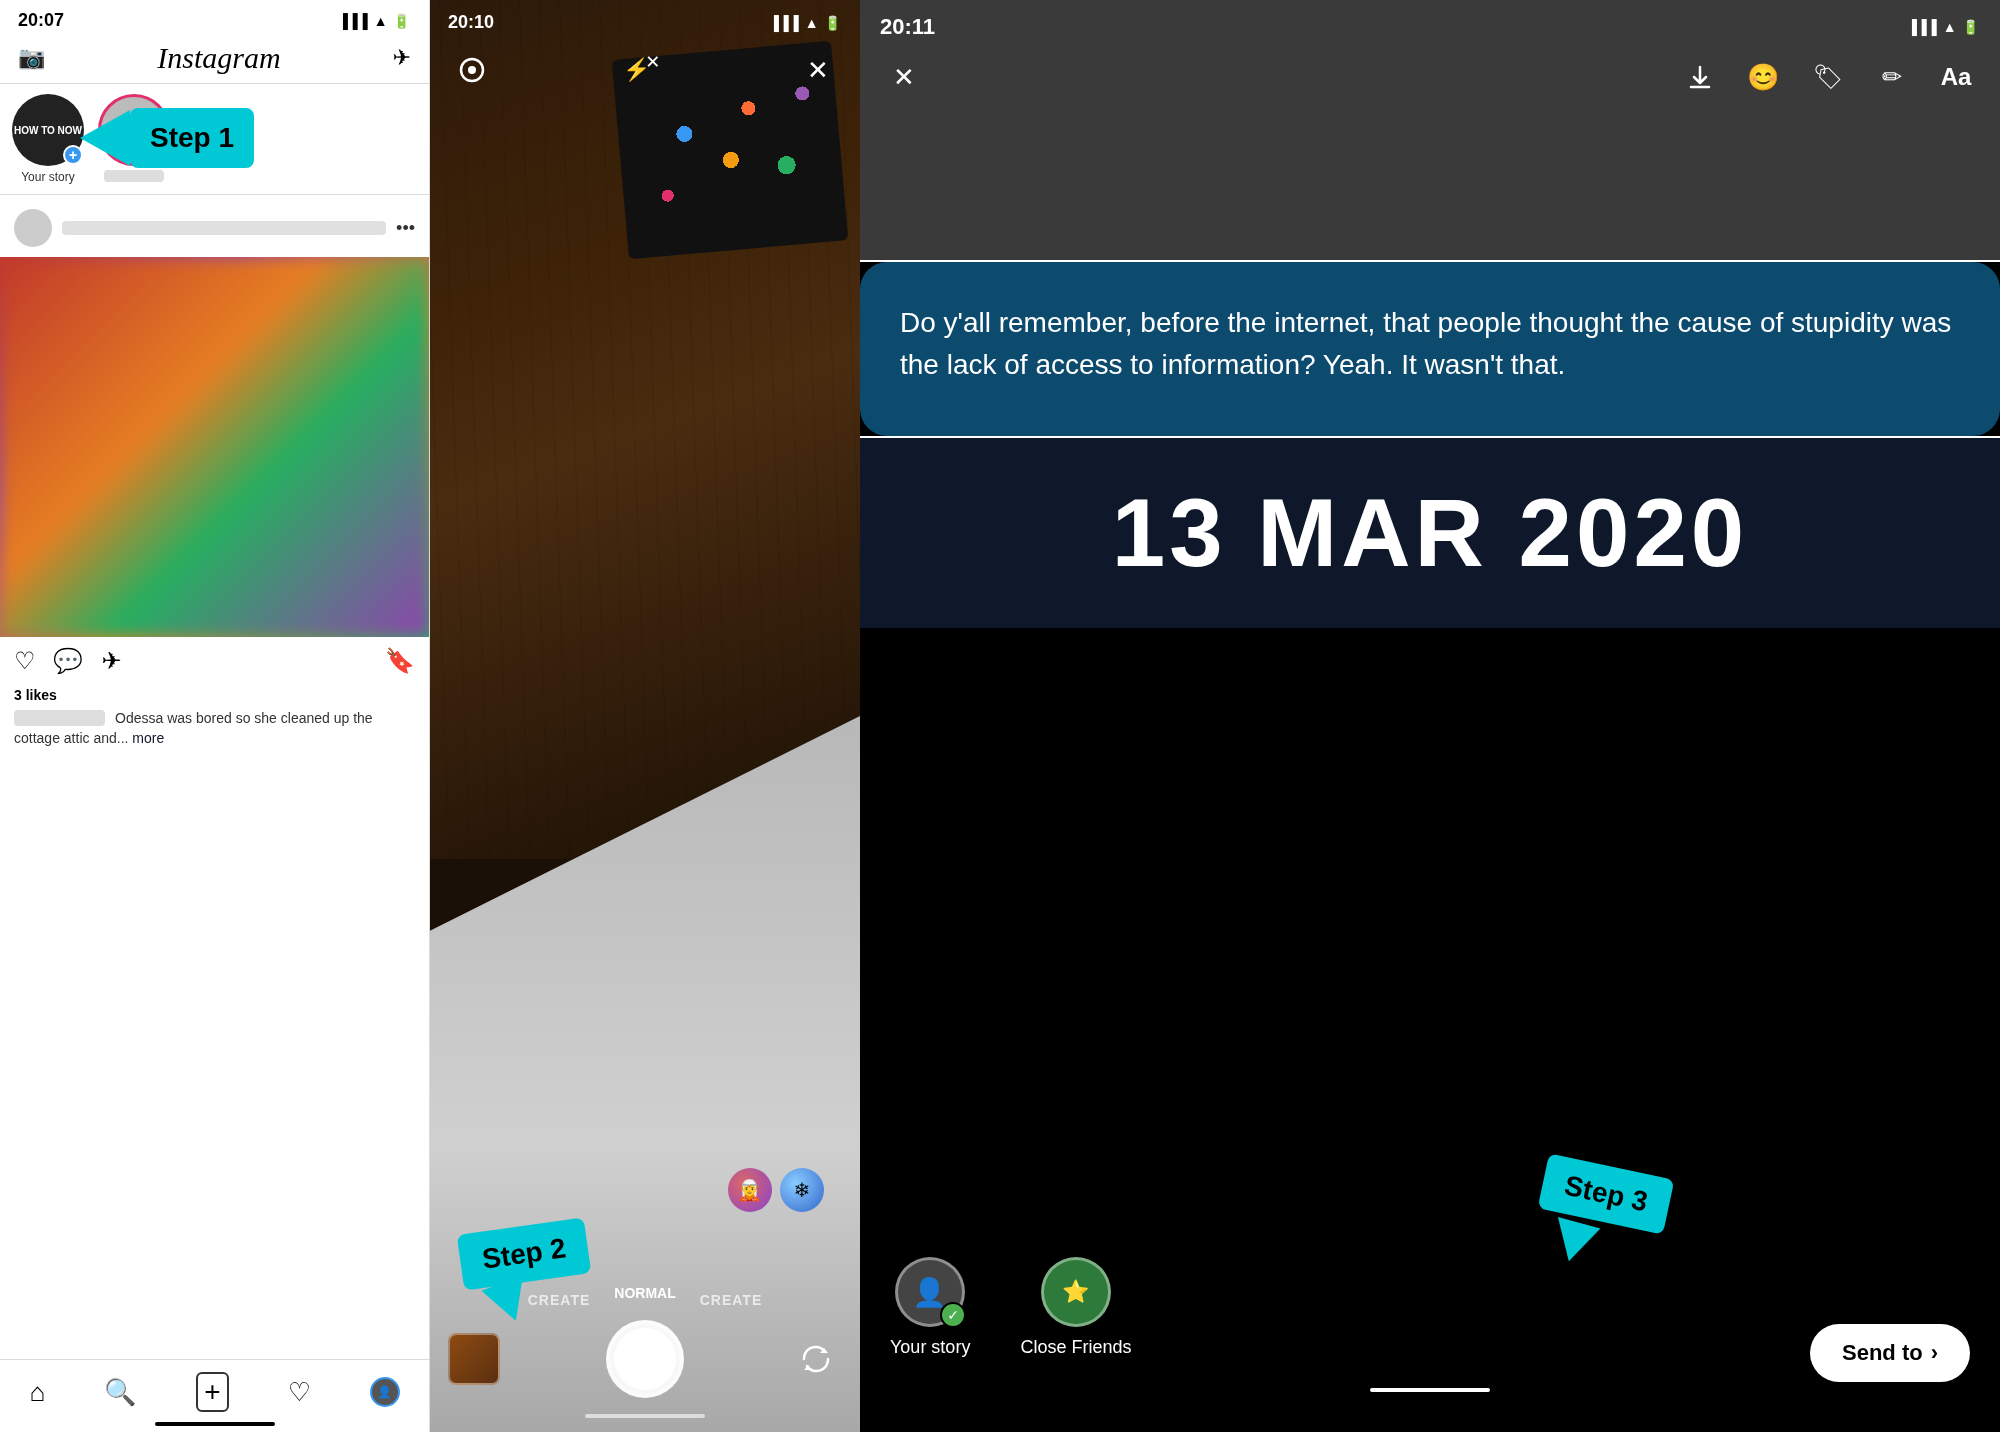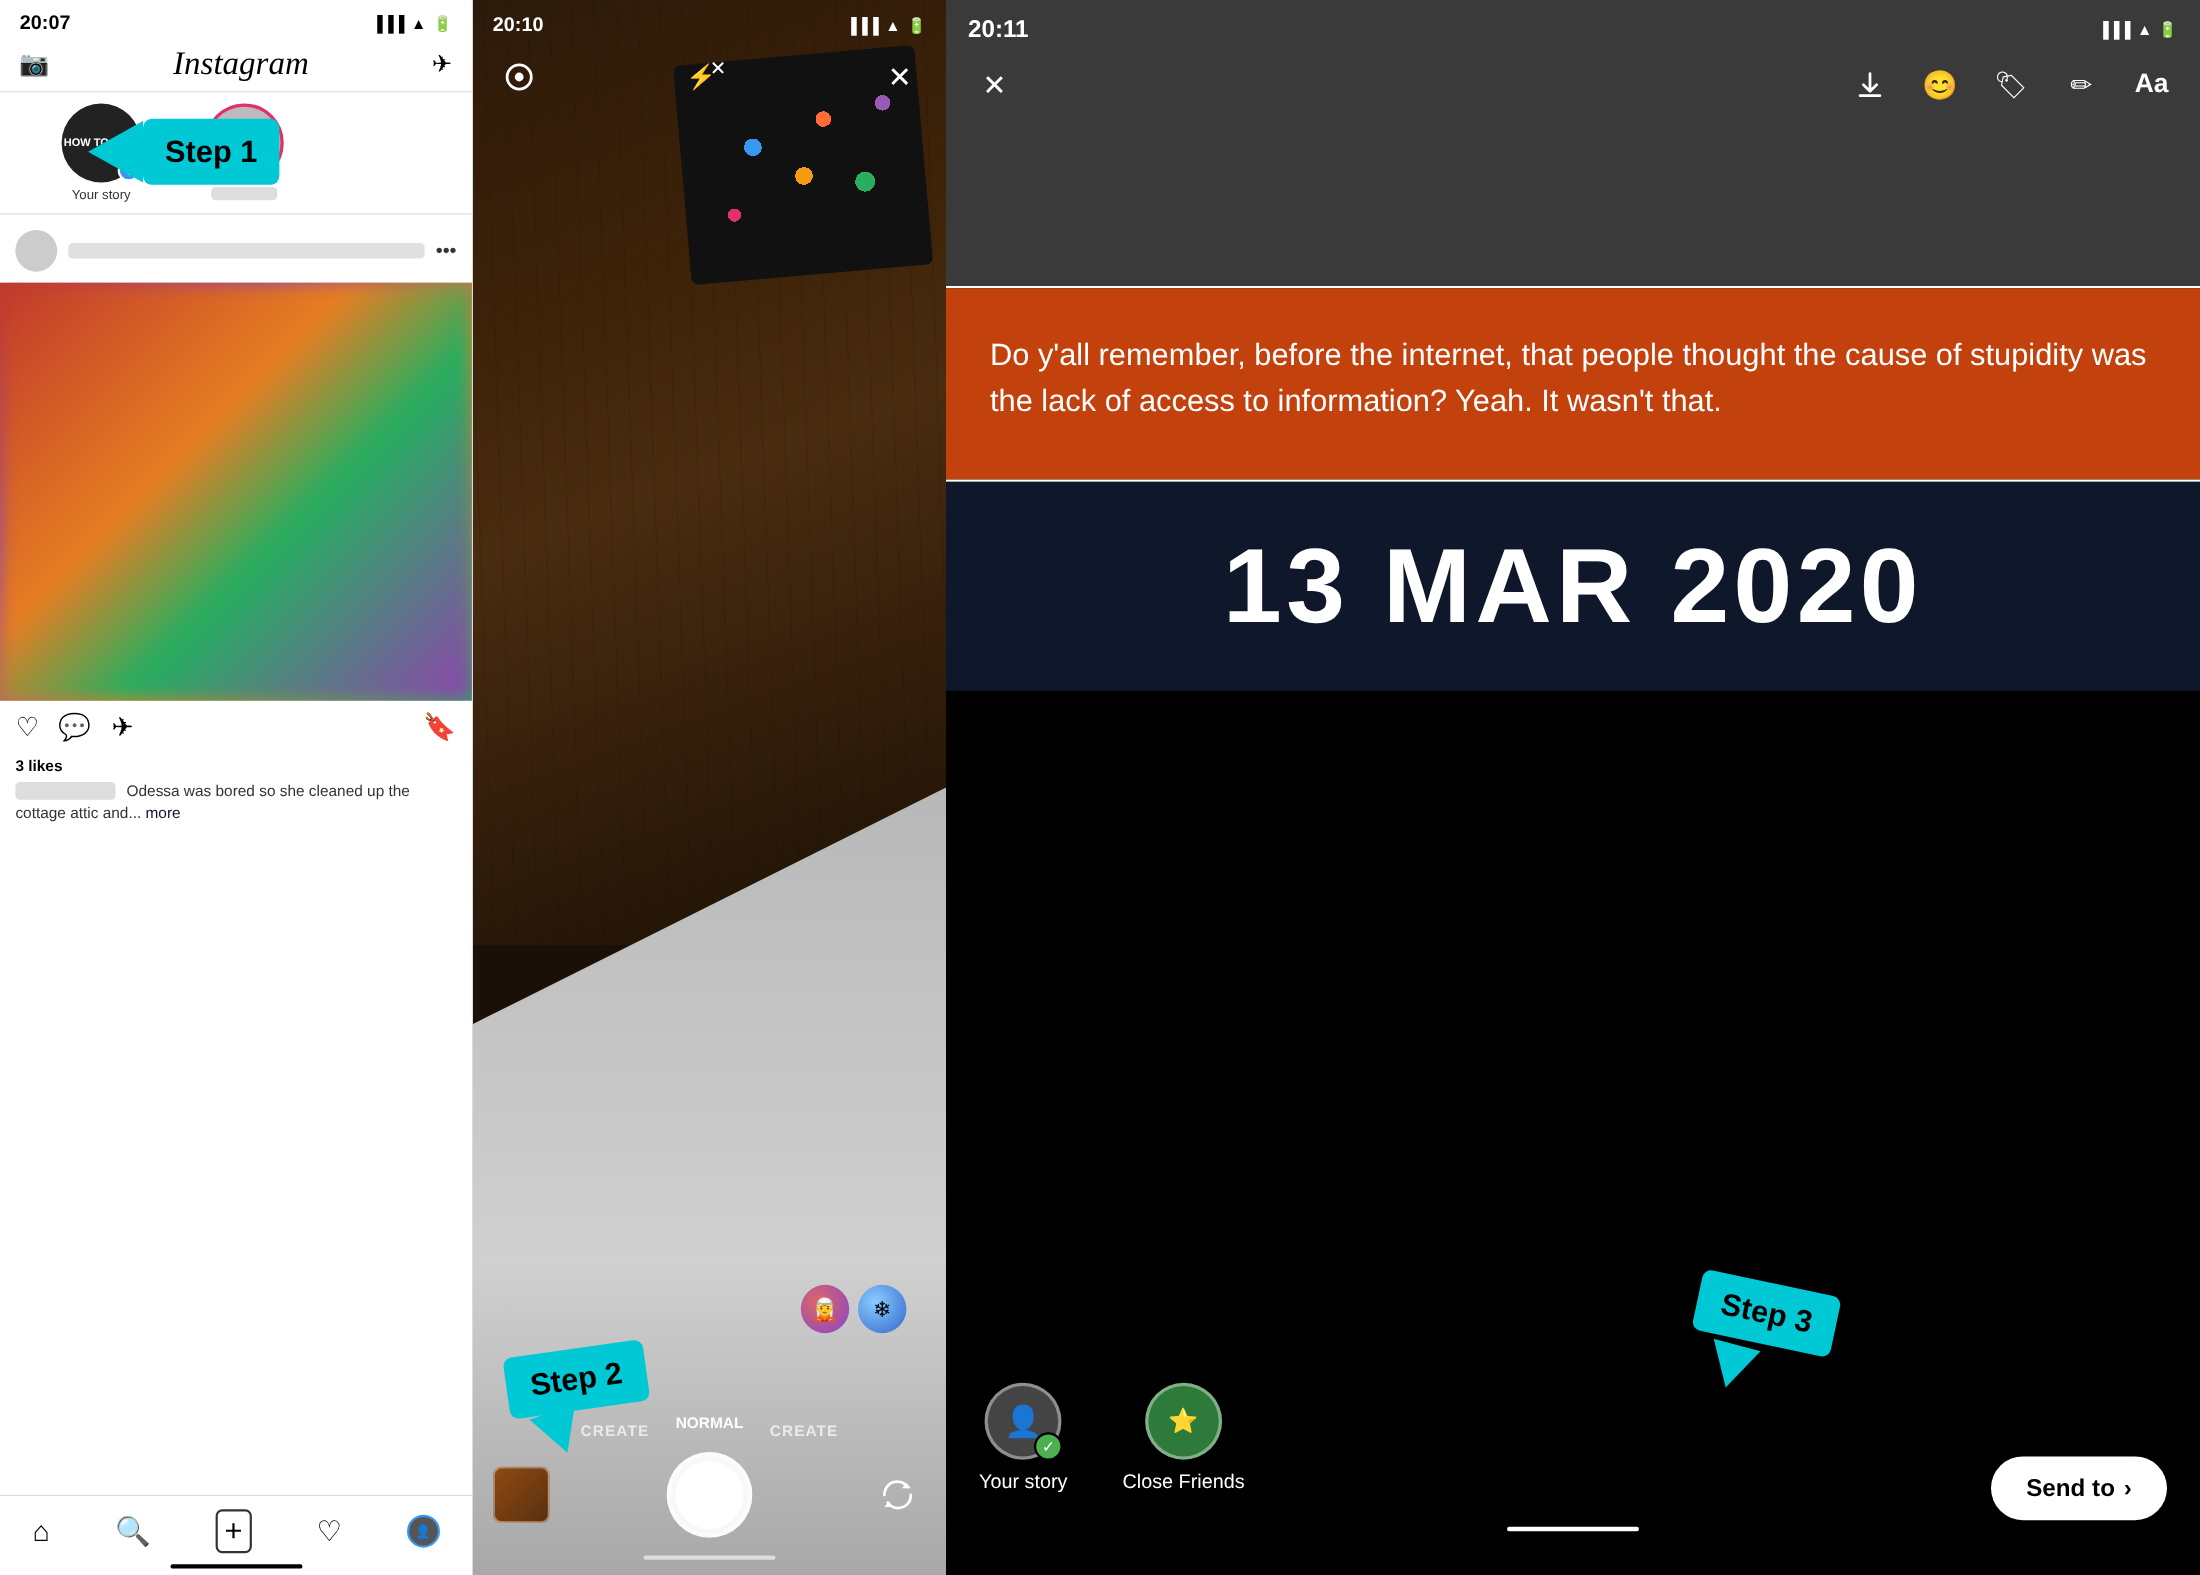--- a/index.html
+++ b/index.html
@@ -55,21 +55,20 @@
       gap: 14px;
       border-bottom: 1px solid #dbdbdb;
       align-items: flex-start;
     }
     .story-item {
       display: flex;
       flex-direction: column;
       align-items: center;
       gap: 4px;
       position: relative;
-      margin-left: 44px;
     }
     .story-avatar-wrap {
       width: 72px;
       height: 72px;
       border-radius: 50%;
       position: relative;
     }
     .story-avatar {
       width: 72px;
       height: 72px;
@@ -500,21 +499,22 @@
 
     .story-divider {
       height: 2px;
       background: #fff;
       margin: 0;
     }
 
     
     .story-content {
       padding: 40px 40px 30px;
-      background: #c2410c;
+      background: #0c4a6e;
+      border-radius: 27px;
     }
     .story-quote-text {
       color: #fff;
       font-size: 28px;
       line-height: 1.5;
       font-weight: 400;
       margin-bottom: 20px;
     }
 
     .story-divider2 {

